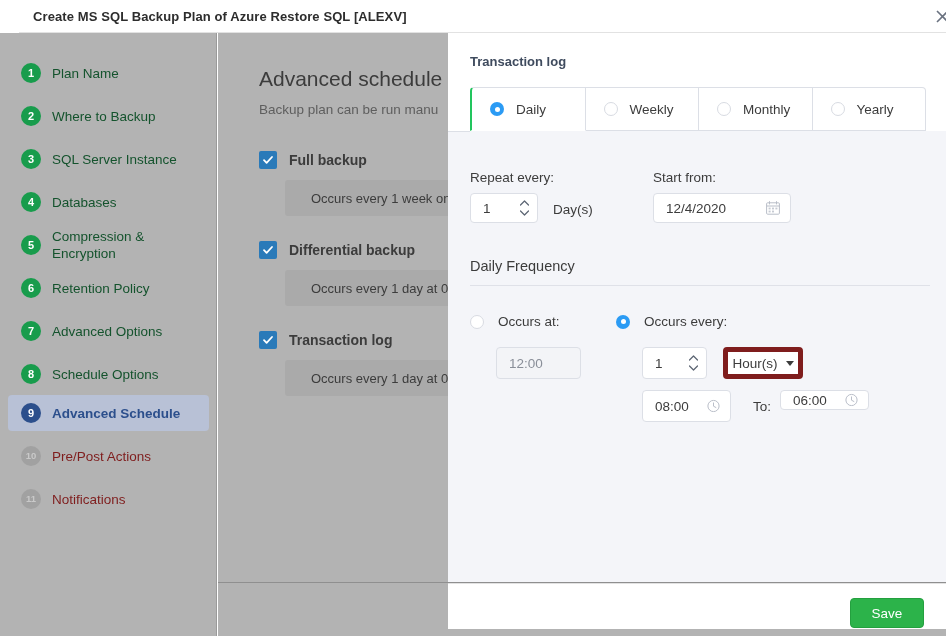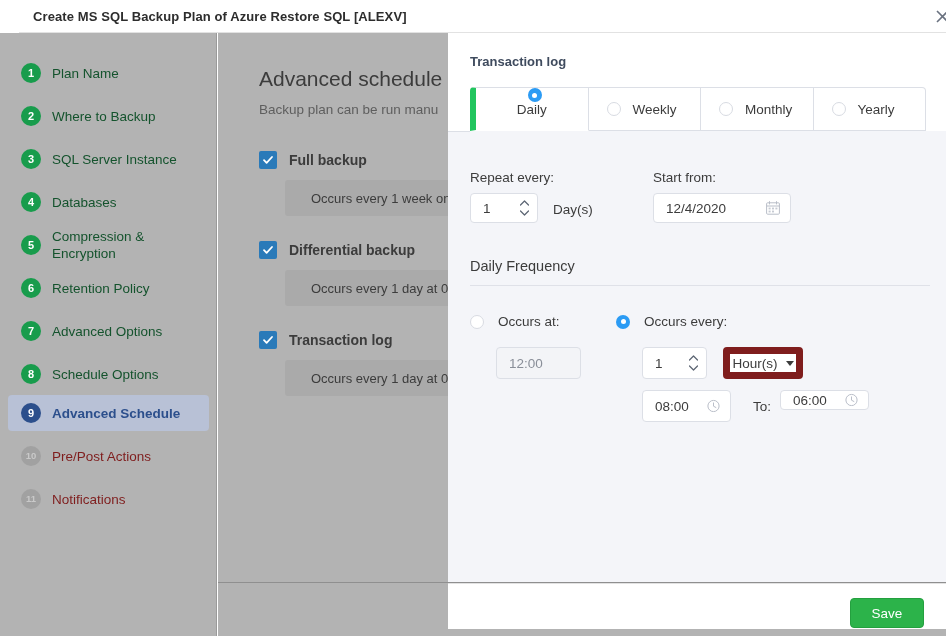--- a/index.html
+++ b/index.html
@@ -146,23 +146,22 @@
   .tab {
     flex: 1;
     display: flex; align-items: center;
     border: 1px solid #dcdfe6;
     border-left: none;
     background: #ffffff;
     cursor: pointer;
     position: relative;
   }
   .tab:first-child {
-    border-left: 6px solid #22c55e;
+    border-left: 2px solid #22c55e;
     border-top-left-radius: 4px;
-    flex-direction: column;
   }
   .tab:last-child { border-top-right-radius: 4px; }
   .tab.active { border-bottom-color: #ffffff; }
   .radio {
     width: 14px; height: 14px; min-width: 14px;
     border-radius: 50%;
     border: 1px solid #d8dbe2;
     background: #ffffff;
     margin-left: 18px; margin-right: 12px;
     display: flex; align-items: center; justify-content: center;
@@ -230,21 +229,21 @@
     position: absolute;
     display: flex; align-items: center;
     cursor: pointer;
   }
   .radio-row .radio { margin-left: 0; margin-right: 14px; }
   .radio-row .rlabel { font-size: 13.5px; color: #3c3c3c; white-space: nowrap; }
 
   .select-box {
     position: absolute;
     background: #ffffff;
-    border: 7px solid #7f1d1d;
+    border: 5px solid #7f1d1d;
     border-radius: 4px;
     display: flex; align-items: center; justify-content: center;
     cursor: pointer;
   }
   .select-box .sel-val { font-size: 13.5px; color: #3c3c3c; }
   .caret {
     width: 0; height: 0;
     border-left: 4.5px solid transparent;
     border-right: 4.5px solid transparent;
     border-top: 5.5px solid #3c3c3c;

